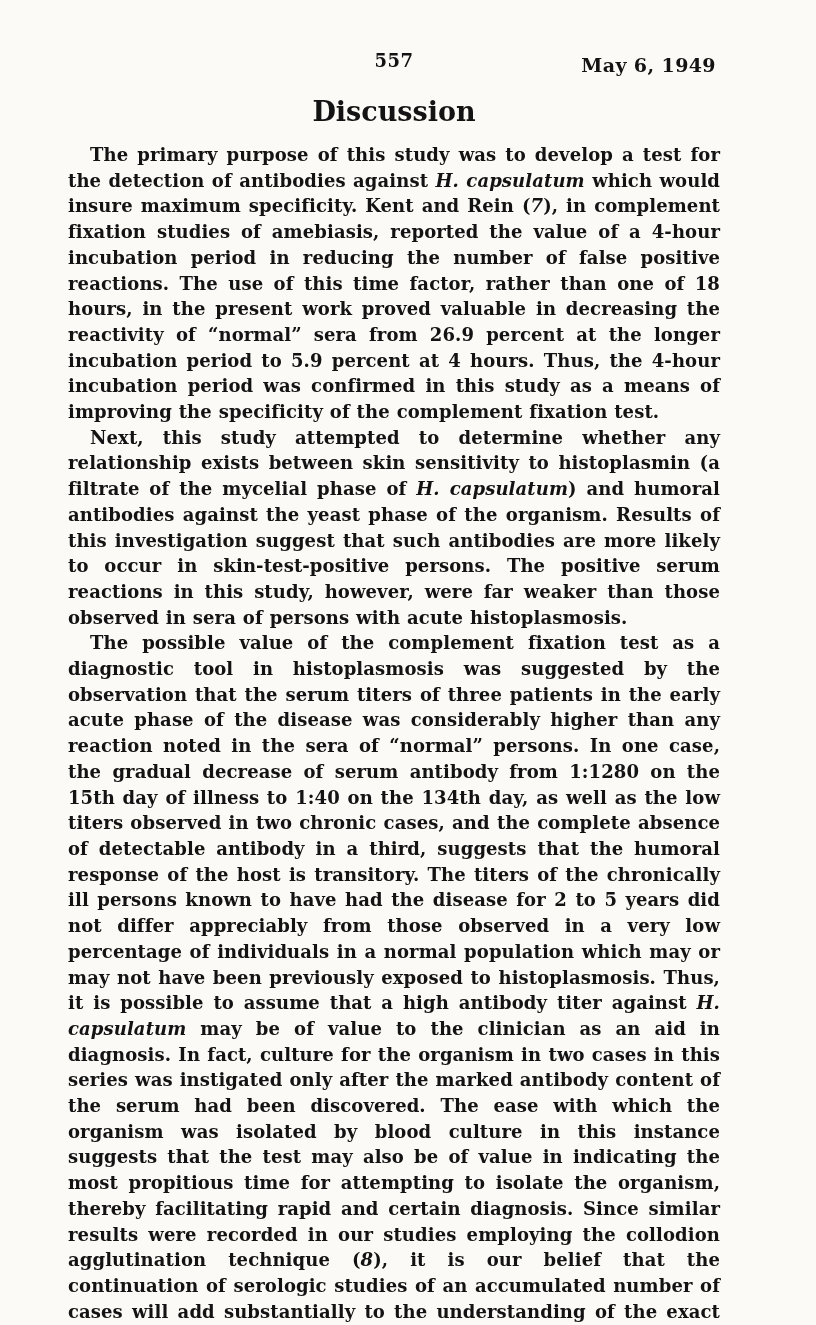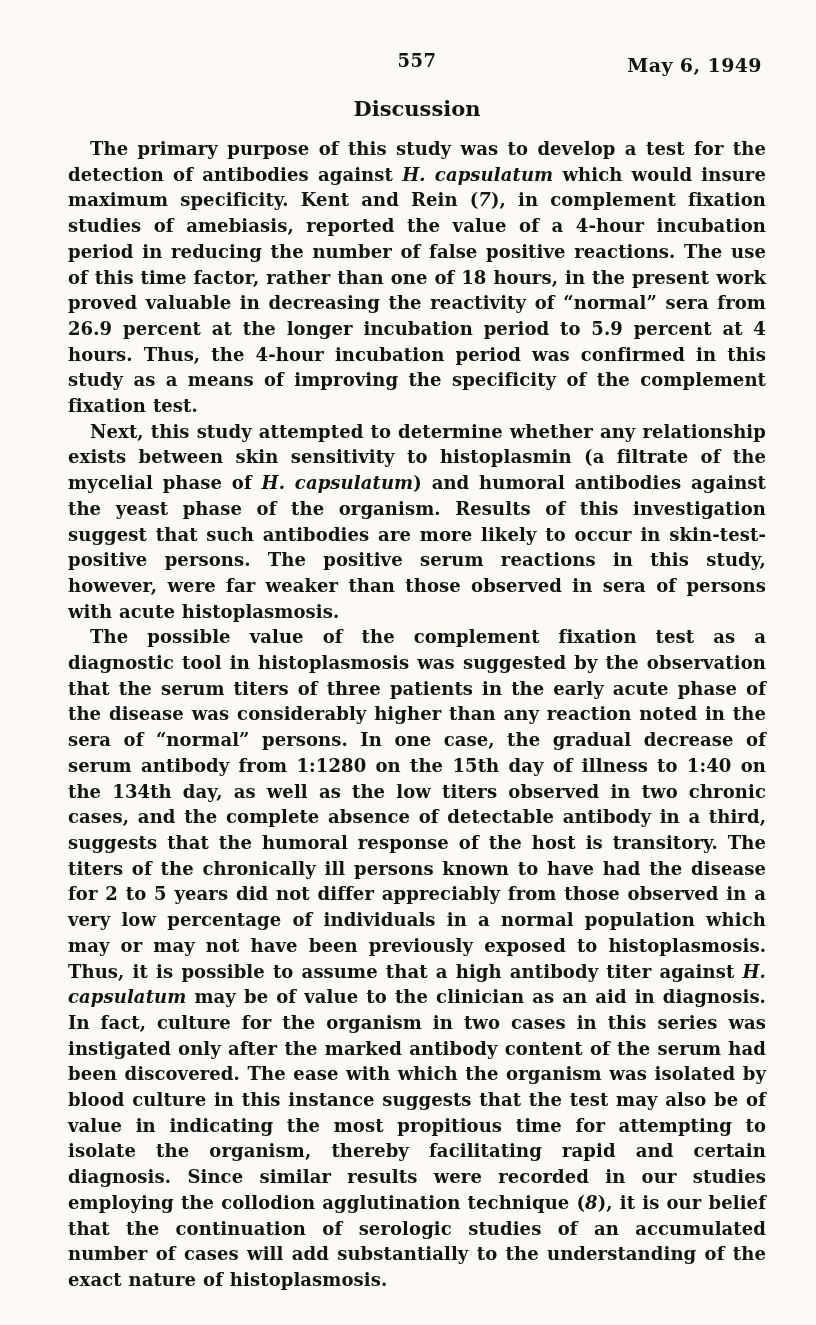--- a/index.html
+++ b/index.html
@@ -6,21 +6,21 @@
   body {
     width: 816px;
     height: 1325px;
     background: var(--paper, #fbfaf6);
     overflow: hidden;
   }
   .page {
     box-sizing: border-box;
     width: 816px;
     height: 1325px;
-    padding: 50px 50px 0 68px;
+    padding: 50px 96px 0 68px;
     color: var(--ink, #131313);
     font-family: "DejaVu Serif", "Liberation Serif", serif;
     font-weight: 700;
   }
   .page-header {
     position: relative;
     height: 26px;
   }
   .page-number {
     text-align: center;
@@ -29,21 +29,21 @@
   }
   .page-date {
     position: absolute;
     right: 4px;
     top: 4px;
     font-size: 19px;
     letter-spacing: 0.4px;
   }
   .heading {
     text-align: center;
-    font-size: 21px;
+    font-size: 27px;
     font-weight: 700;
     margin: 20px 0 15px 0;
   }
   .body-text p {
     margin: 0;
     text-align: justify;
     text-indent: 22px;
     font-size: 18px;
     line-height: 25.7px;
     letter-spacing: 0.1px;

